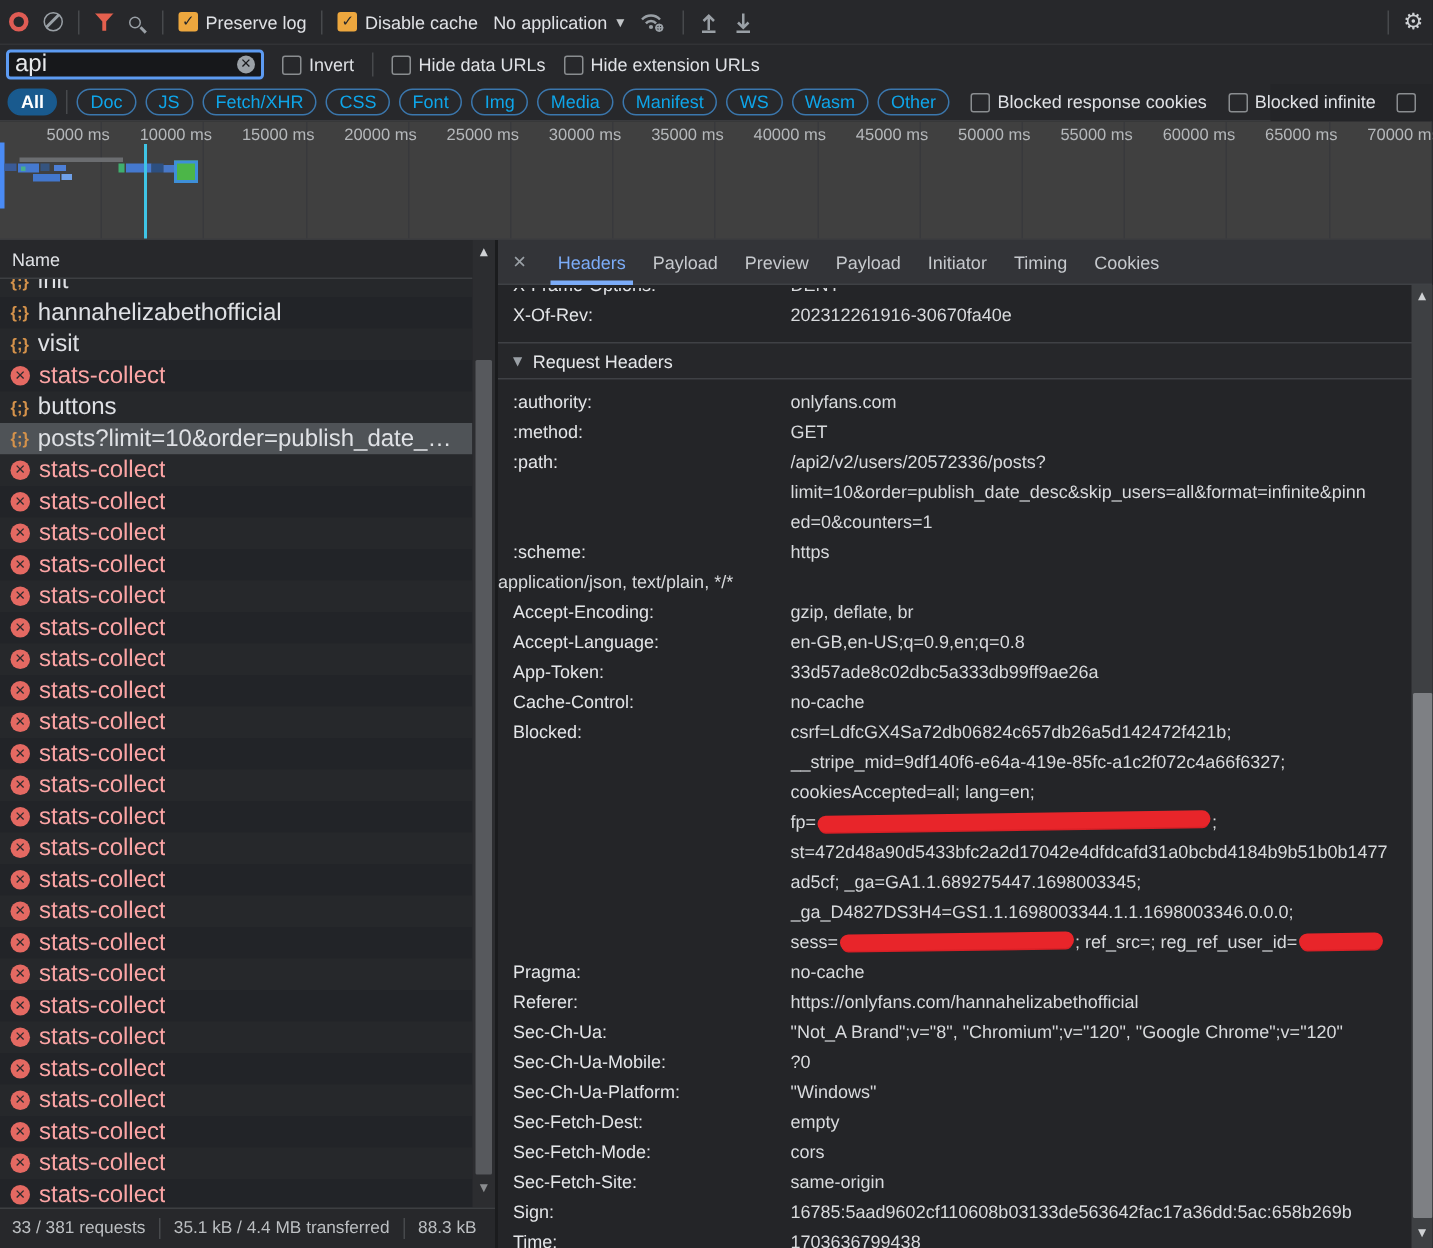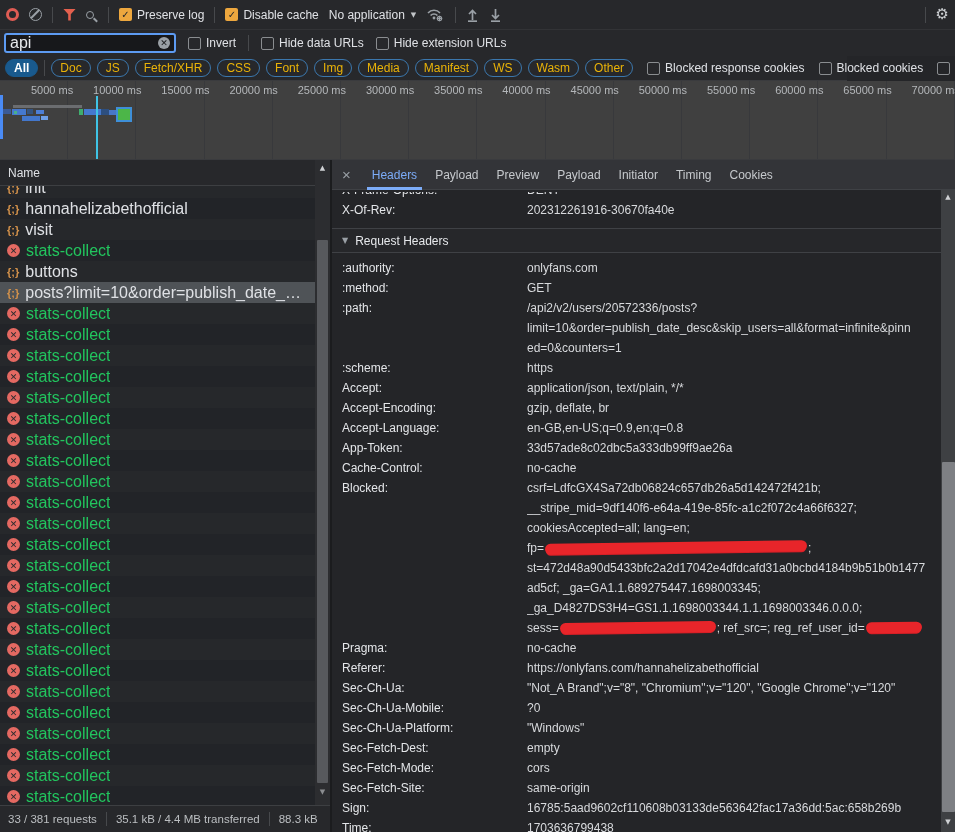--- a/index.html
+++ b/index.html
@@ -45,21 +45,21 @@
   .search-box { width:172px; height:20px; background:#17181b; border:2px solid #5d9bf2;
     border-radius:3px; display:flex; align-items:center; padding:0 4px; gap:4px; }
   .search-box input { flex:1; min-width:0; background:transparent; border:none; outline:none;
     color:#e8eaed; font-size:16px; font-family:inherit; padding:0; }
   .clearx { width:12px; height:12px; border-radius:50%; background:#9aa0a6; color:#17181b;
     font-size:9px; display:flex; align-items:center; justify-content:center; flex:none; }
 
   
   .pillbar { left:0; top:56px; width:847px; height:25px; background:#27282b;
     display:flex; align-items:center; padding:0 5px; gap:6px; border-bottom:1px solid #3a3b3e; }
-  .pill { border:1px solid #3b77ad; border-radius:10px; padding:1px 8px; color:#eab308;
+  .pill { border:1px solid #3b77ad; border-radius:10px; padding:1px 8px; color:#0ea5e9;
     white-space:nowrap; line-height:14px; }
   .pill.active { background:#195a8e; border-color:#195a8e; color:#ffffff; font-weight:bold; }
   .pillbar .cbgroup { display:flex; align-items:flex-end; gap:14px; margin-left:8px; }
 
   
   .timeline { left:0; top:81px; width:955px; height:79px; background:#404040;
     border-bottom:1px solid #3a3b3e; display:flex; overflow:hidden; position:absolute; }
   .tl-col { width:68.21px; flex:none; border-right:1px solid #38393c; position:relative; }
   .tl-label { position:absolute; top:3px; right:0; transform:translateX(6px);
     font-size:11px; color:#b4b7ba; white-space:nowrap; }
@@ -68,21 +68,21 @@
   
   .left-panel { left:0; top:160px; width:330px; height:645px; background:#242528; overflow:hidden; }
   .list-header { height:26px; border-bottom:1px solid #3d3f42; display:flex; align-items:center;
     padding-left:8px; color:#dfe1e5; background:#27282b; width:315px; }
   .rows { width:315px; overflow:hidden; height:619px; }
   .req-row { height:21px; display:flex; align-items:center; gap:6px; padding-left:7px;
     white-space:nowrap; }
   .req-row.alt { background:#26282b; }
   .req-row.base { background:#222428; }
   .req-row.selected { background:#4f5357; }
-  .req-row.error .req-label { color:#22c55e; }
+  .req-row.error .req-label { color:#fca5a5; }
   .req-label { overflow:hidden; text-overflow:ellipsis; max-width:280px; font-size:16px; }
   .json-icon { color:#d4924b; font-size:11px; font-weight:bold; flex:none; }
   .blocked-icon { width:13px; height:13px; border-radius:50%; background:#e46962; color:#2a2b2e;
     font-size:9px; font-weight:bold; display:flex; align-items:center; justify-content:center; flex:none; }
   .vscroll { position:absolute; width:15px; background:#2c2d30; }
   .vscroll.leftbar { left:315px; top:160px; height:645px; }
   .scroll-arrow { position:absolute; left:0; width:15px; text-align:center; font-size:7px; color:#cfd1d4; }
   .scroll-thumb { position:absolute; left:2px; width:11px; background:#57595d; border-radius:1px; }
 
   
@@ -204,21 +204,21 @@
       <span class="pill">Wasm</span>
       <span class="pill">Other</span>
     </span>
   <span class="cbgroup" id="pill-checkboxes">
       <span class="cb-label">
         <span class="cb unchecked"></span>
         <span>Blocked response cookies</span>
       </span>
       <span class="cb-label">
         <span class="cb unchecked"></span>
-        <span>Blocked cookies</span>
+        <span>Blocked infinite</span>
       </span>
       <span class="cb-label">
         <span class="cb unchecked"></span>
       </span>
     </span>
 </div>
 
 <div class="timeline">
   <span id="tl-cols" style="display:flex;">
       <span class="tl-col">
@@ -458,21 +458,20 @@
         <span class="hname">:path:</span>
         <span class="hvalue">/api2/v2/users/20572336/posts?
 limit=10&amp;order=publish_date_desc&amp;skip_users=all&amp;format=infinite&amp;pinn
 ed=0&amp;counters=1</span>
       </div>
       <div class="hrow">
         <span class="hname">:scheme:</span>
         <span class="hvalue">https</span>
       </div>
       <div class="hrow">
-        <span class="hname">Accept:</span>
         <span class="hvalue">application/json, text/plain, */*</span>
       </div>
       <div class="hrow">
         <span class="hname">Accept-Encoding:</span>
         <span class="hvalue">gzip, deflate, br</span>
       </div>
       <div class="hrow">
         <span class="hname">Accept-Language:</span>
         <span class="hvalue">en-GB,en-US;q=0.9,en;q=0.8</span>
       </div>

